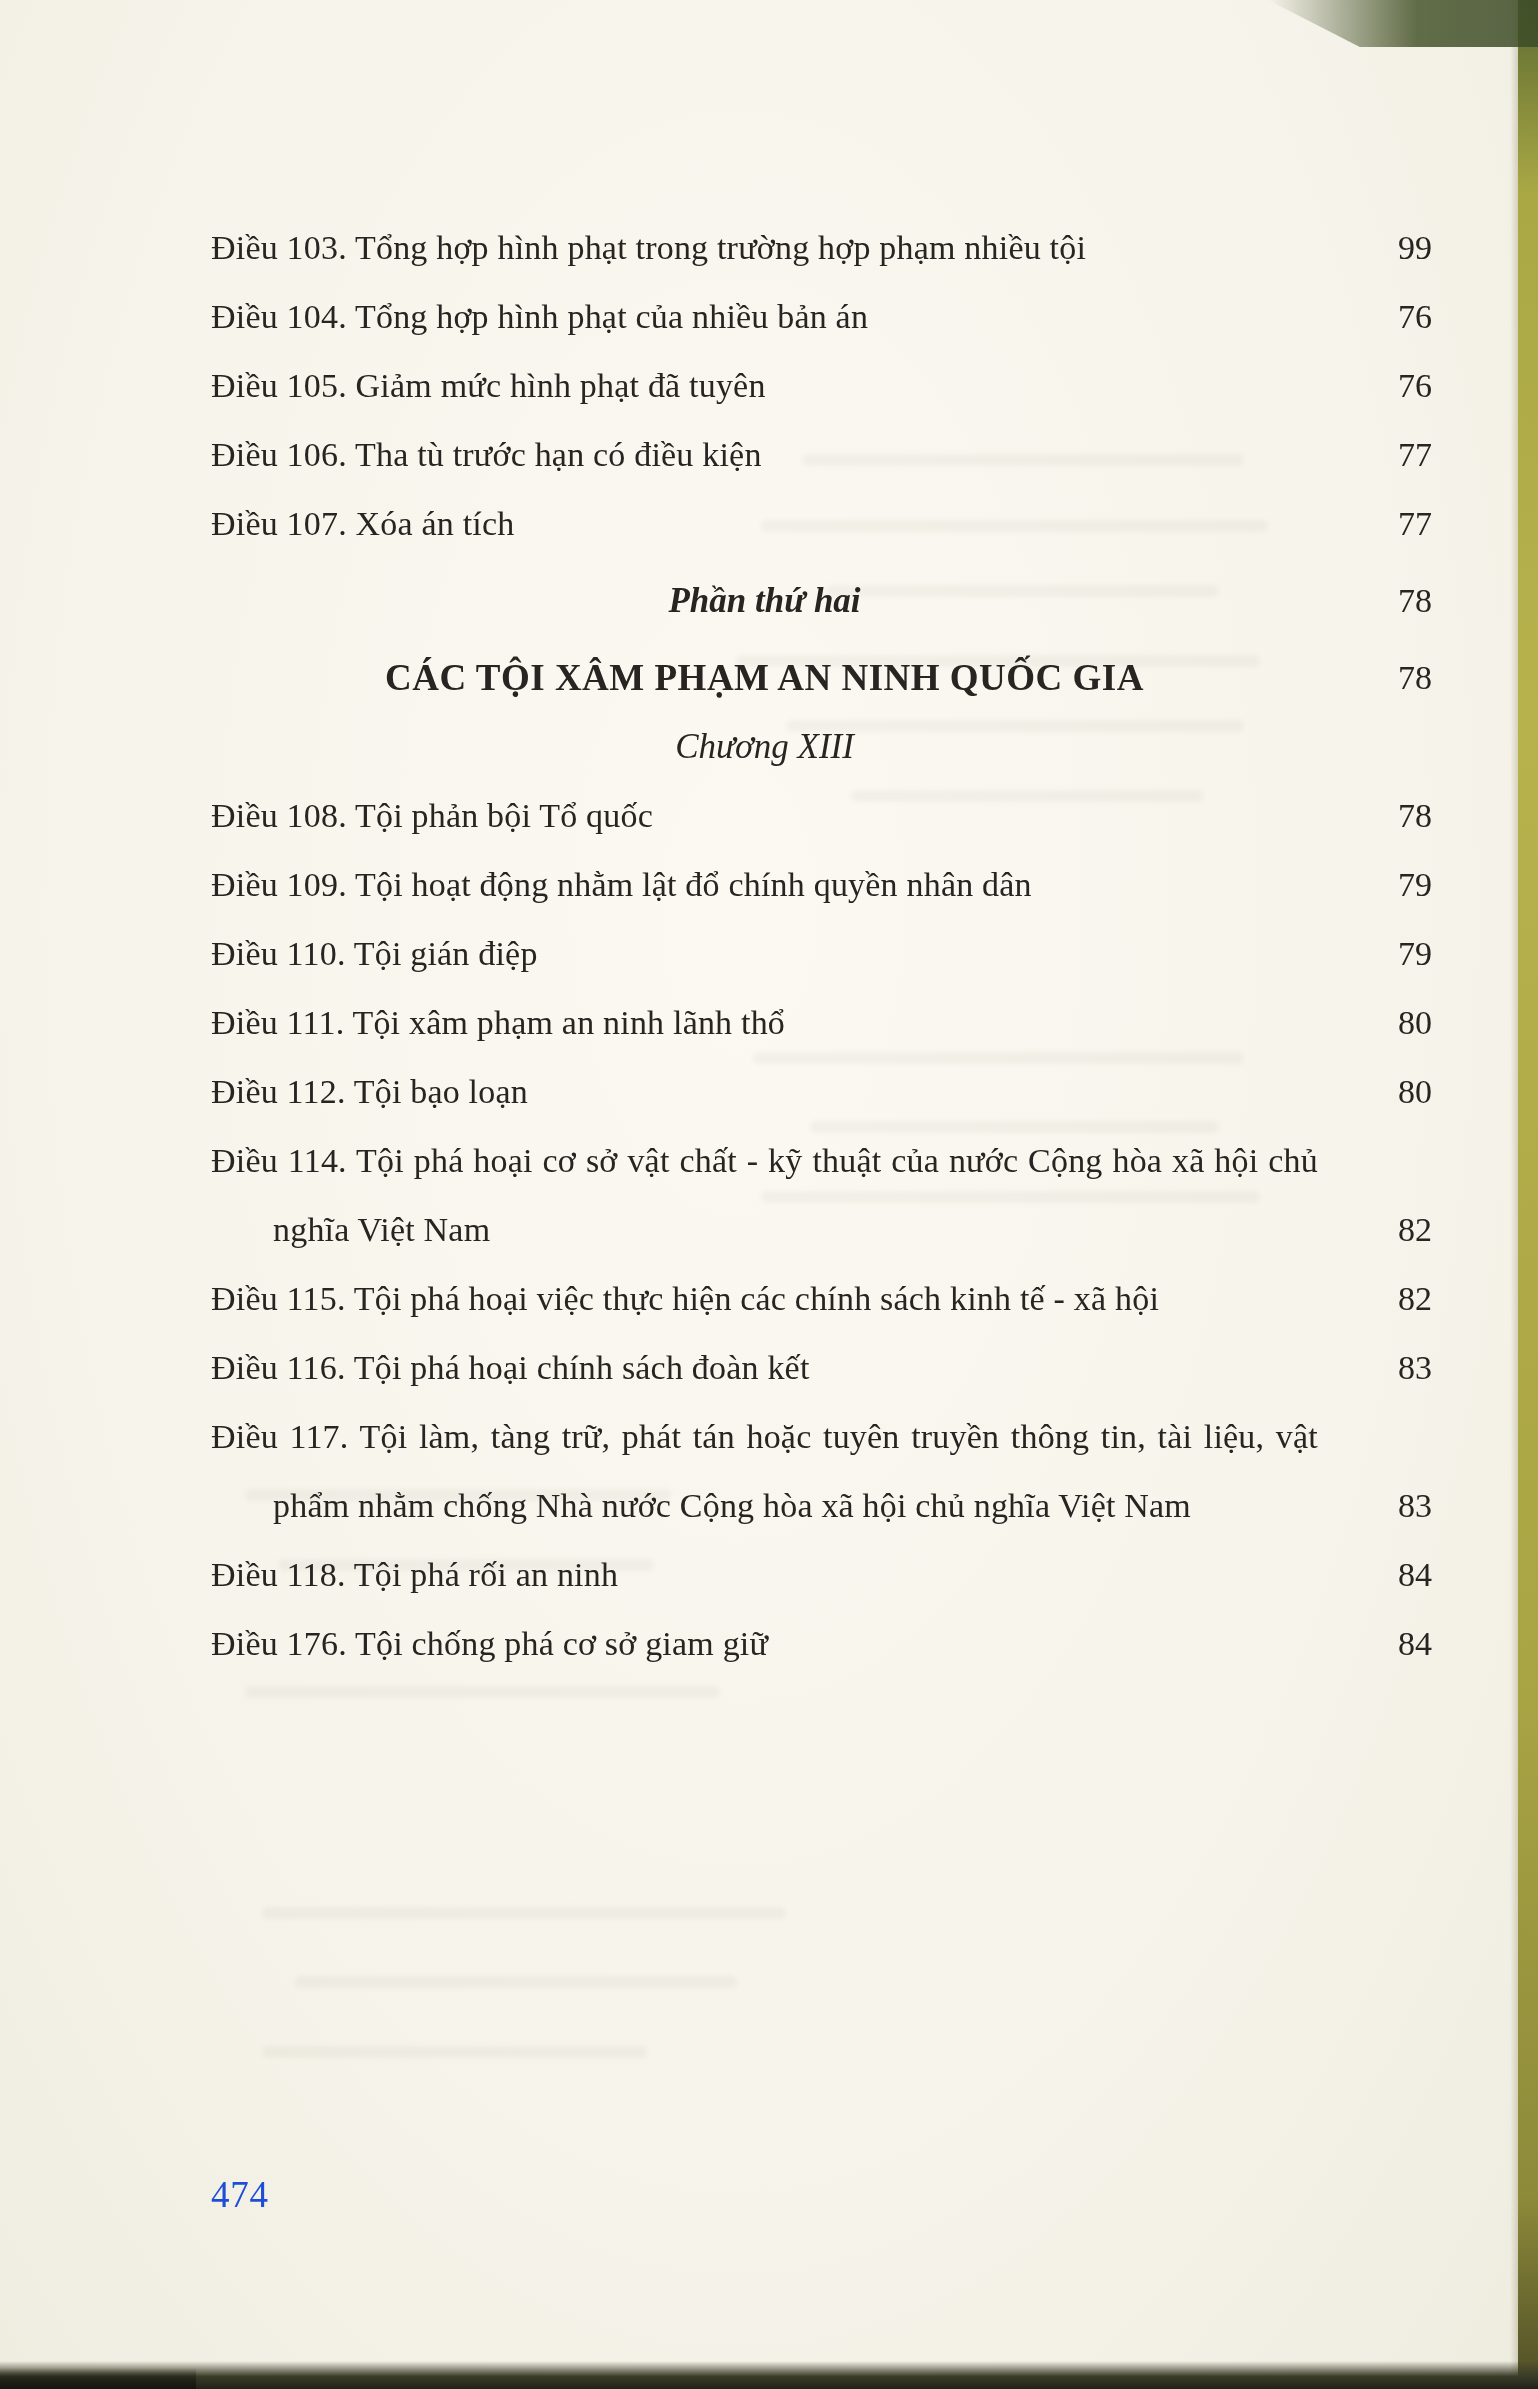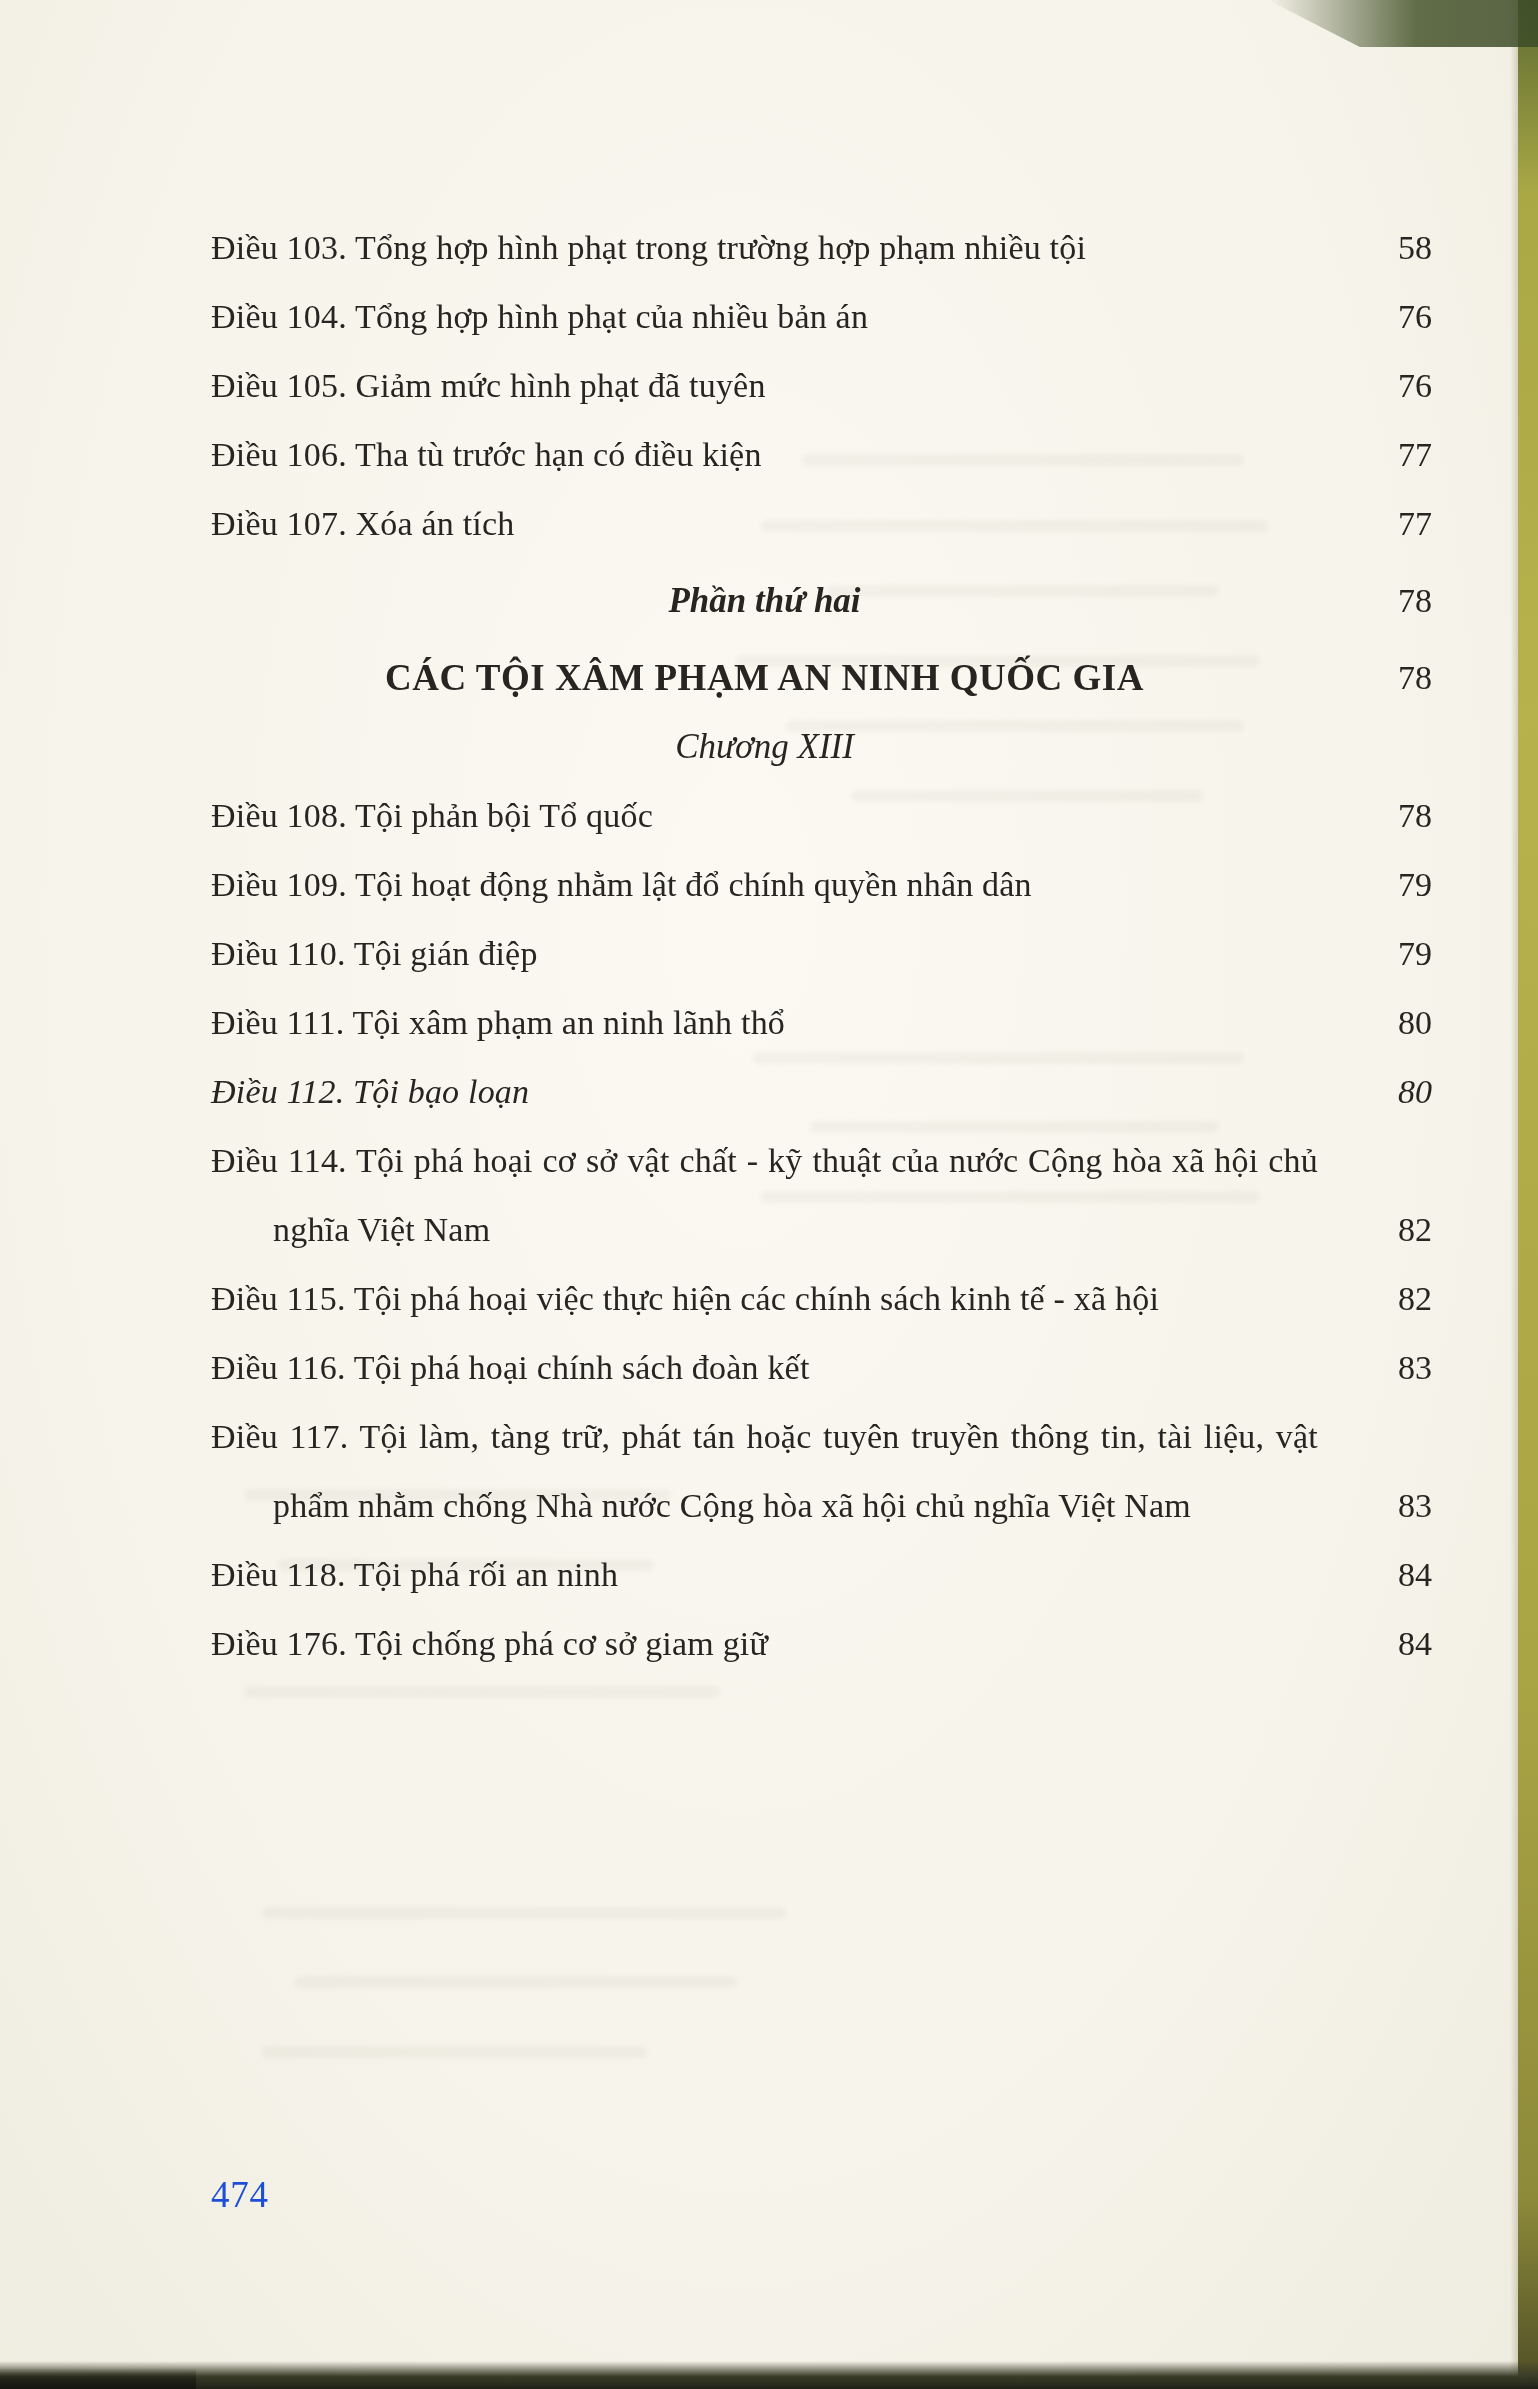--- a/index.html
+++ b/index.html
@@ -42,21 +42,21 @@
     position:absolute;left:211px;top:213px;width:1221px;
     font-size:34px;line-height:69px;
   }
   .toc-entry{display:flex;align-items:flex-end;justify-content:space-between;}
   .entry-text{
     flex:1;text-align:justify;
     padding-left:62px;text-indent:-62px;
     margin-right:39px;letter-spacing:0.2px;
   }
   .entry-page{width:75px;text-align:right;}
-  .italic{font-style:italic;gap:44px;}
+  .italic{gap:44px;}
   .toc-heading{display:flex;align-items:flex-start;margin-top:8.2px;}
   .heading-lines{flex:1;text-align:center;margin-right:39px;}
   .hl{white-space:nowrap;}
   .hl-subtitle{font-weight:bold;font-style:italic;font-size:35px;}
   .hl-chapter{font-style:italic;font-size:35px;}
   .hl-title{font-weight:bold;font-size:37px;letter-spacing:0.5px;}
 
   .footer-page{
     position:absolute;left:211px;top:2173px;
     font-size:37px;letter-spacing:0.8px;color:#1d4ed8;
@@ -89,21 +89,21 @@
   <div class="ghost" style="top:1686px;left:245px;width:475px;"></div>
   <div class="ghost" style="top:1907px;left:262px;width:524px;"></div>
   <div class="ghost" style="top:1976px;left:295px;width:442px;"></div>
   <div class="ghost" style="top:2046px;left:262px;width:385px;"></div>
 </div>
 
 <div class="toc">
   <div>
       <div class="toc-entry">
         <div class="entry-text">Điều 103. Tổng hợp hình phạt trong trường hợp phạm nhiều tội</div>
-        <div class="entry-page">58</div>
+        <div class="entry-page">99</div>
       </div>
       <div class="toc-entry">
         <div class="entry-text">Điều 104. Tổng hợp hình phạt của nhiều bản án</div>
         <div class="entry-page">76</div>
       </div>
       <div class="toc-entry">
         <div class="entry-text">Điều 105. Giảm mức hình phạt đã tuyên</div>
         <div class="entry-page">76</div>
       </div>
       <div class="toc-entry">

